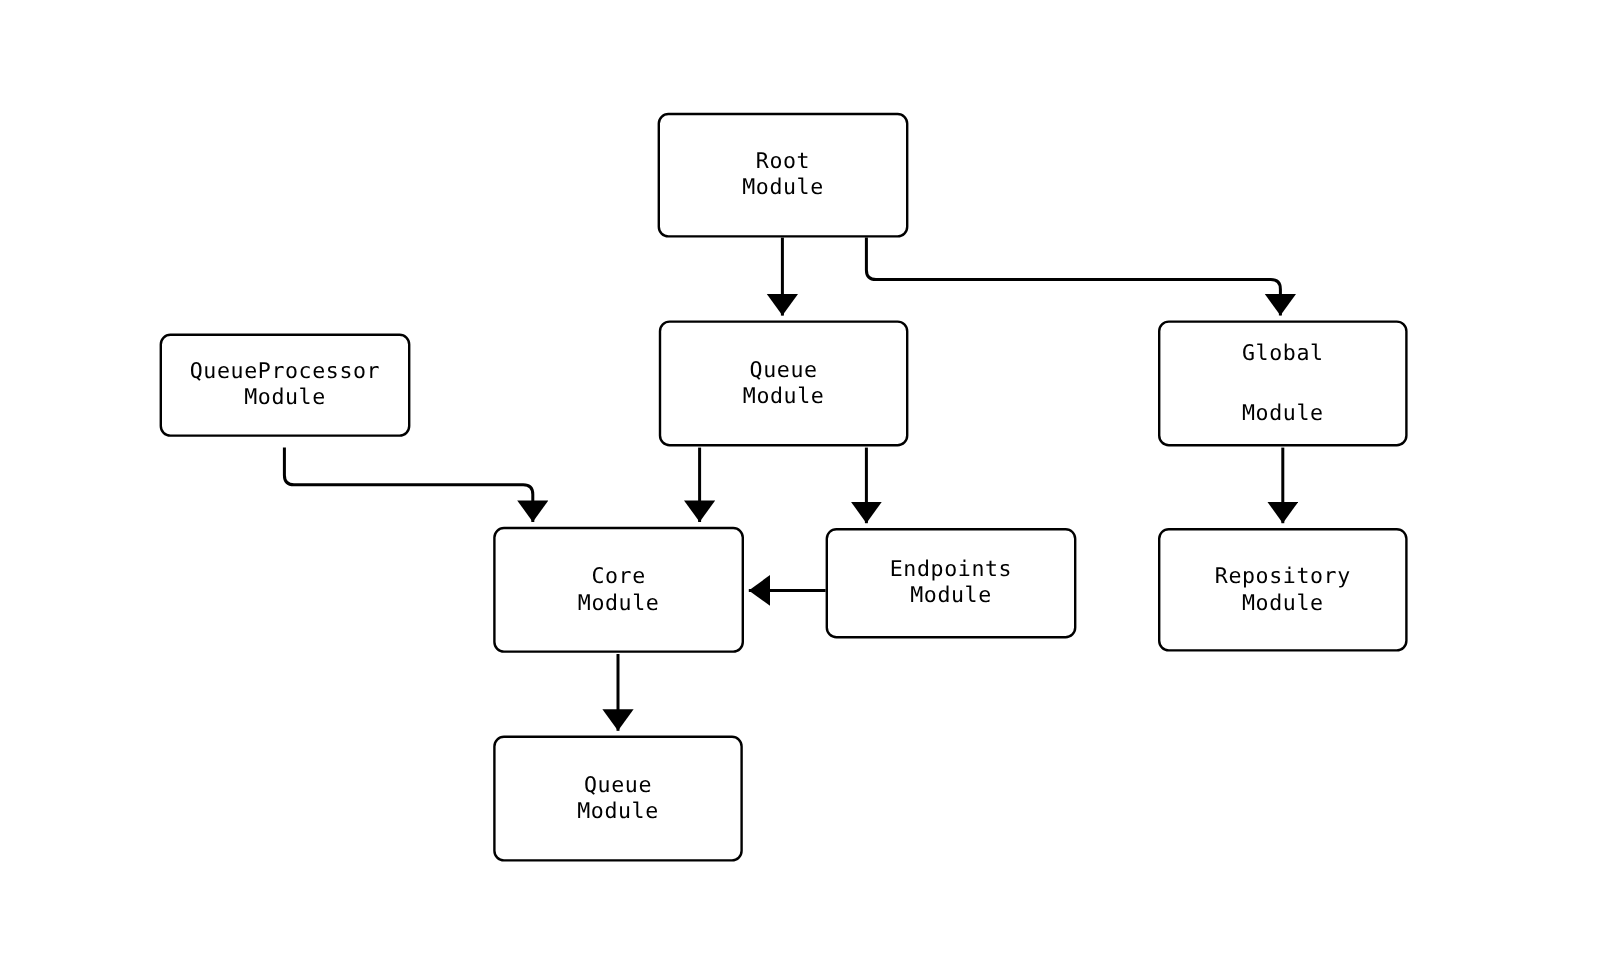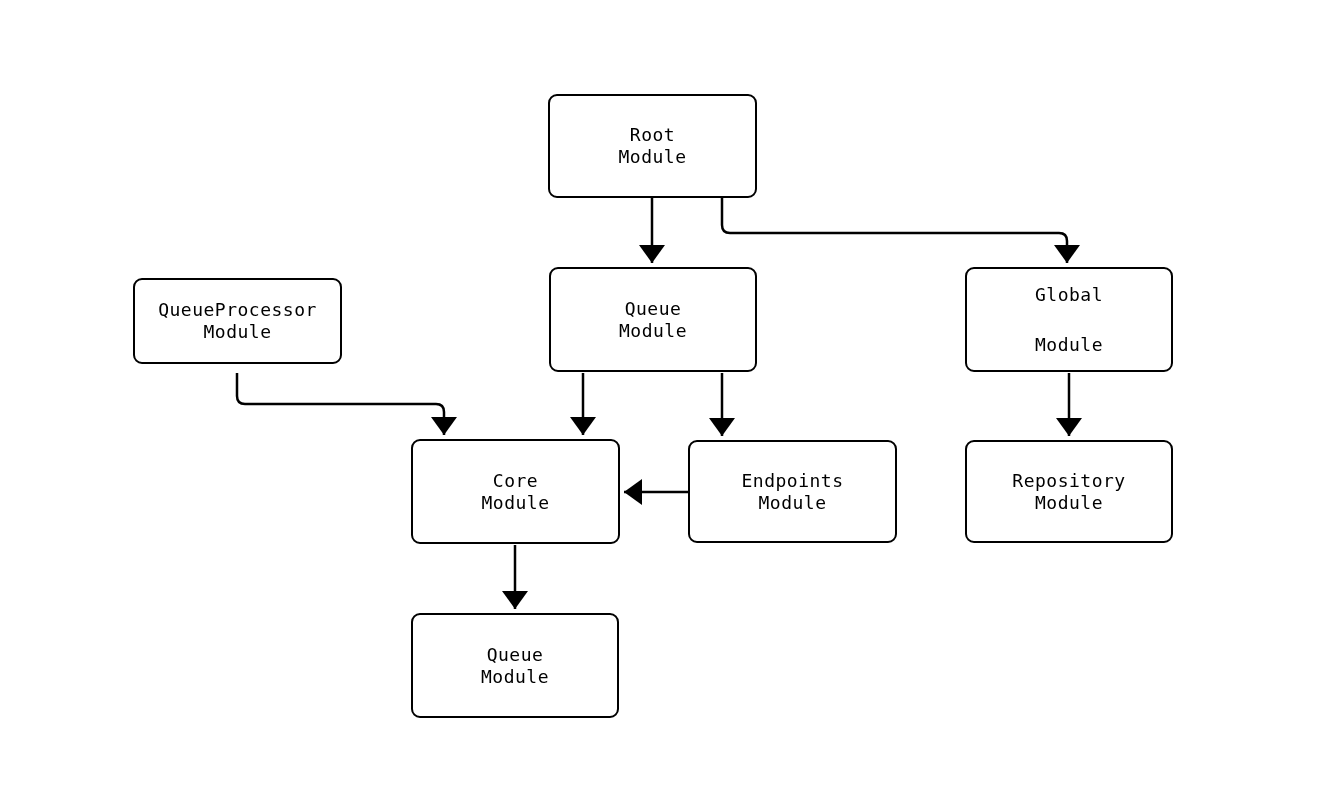--- a/index.html
+++ b/index.html
@@ -89,21 +89,21 @@
   <div class="node" style="left:965px; top:267px; width:208px; height:105px;gap:28px;">
     <span>Global</span>
     <span>Module</span>
   </div>
 
   <div class="node" style="left:411px; top:439px; width:209px; height:105px;">
     <span>Core</span>
     <span>Module</span>
   </div>
 
-  <div class="node" style="left:688px; top:440px; width:209px; height:103px;">
+  <div class="node" style="left:688px; top:440px; width:209px; height:92px;">
     <span>Endpoints</span>
     <span>Module</span>
   </div>
 
   <div class="node" style="left:965px; top:440px; width:208px; height:103px;text-align:right;">
     <span>Repository</span>
     <span>Module</span>
   </div>
 
   <div class="node" style="left:411px; top:613px; width:208px; height:105px;">

